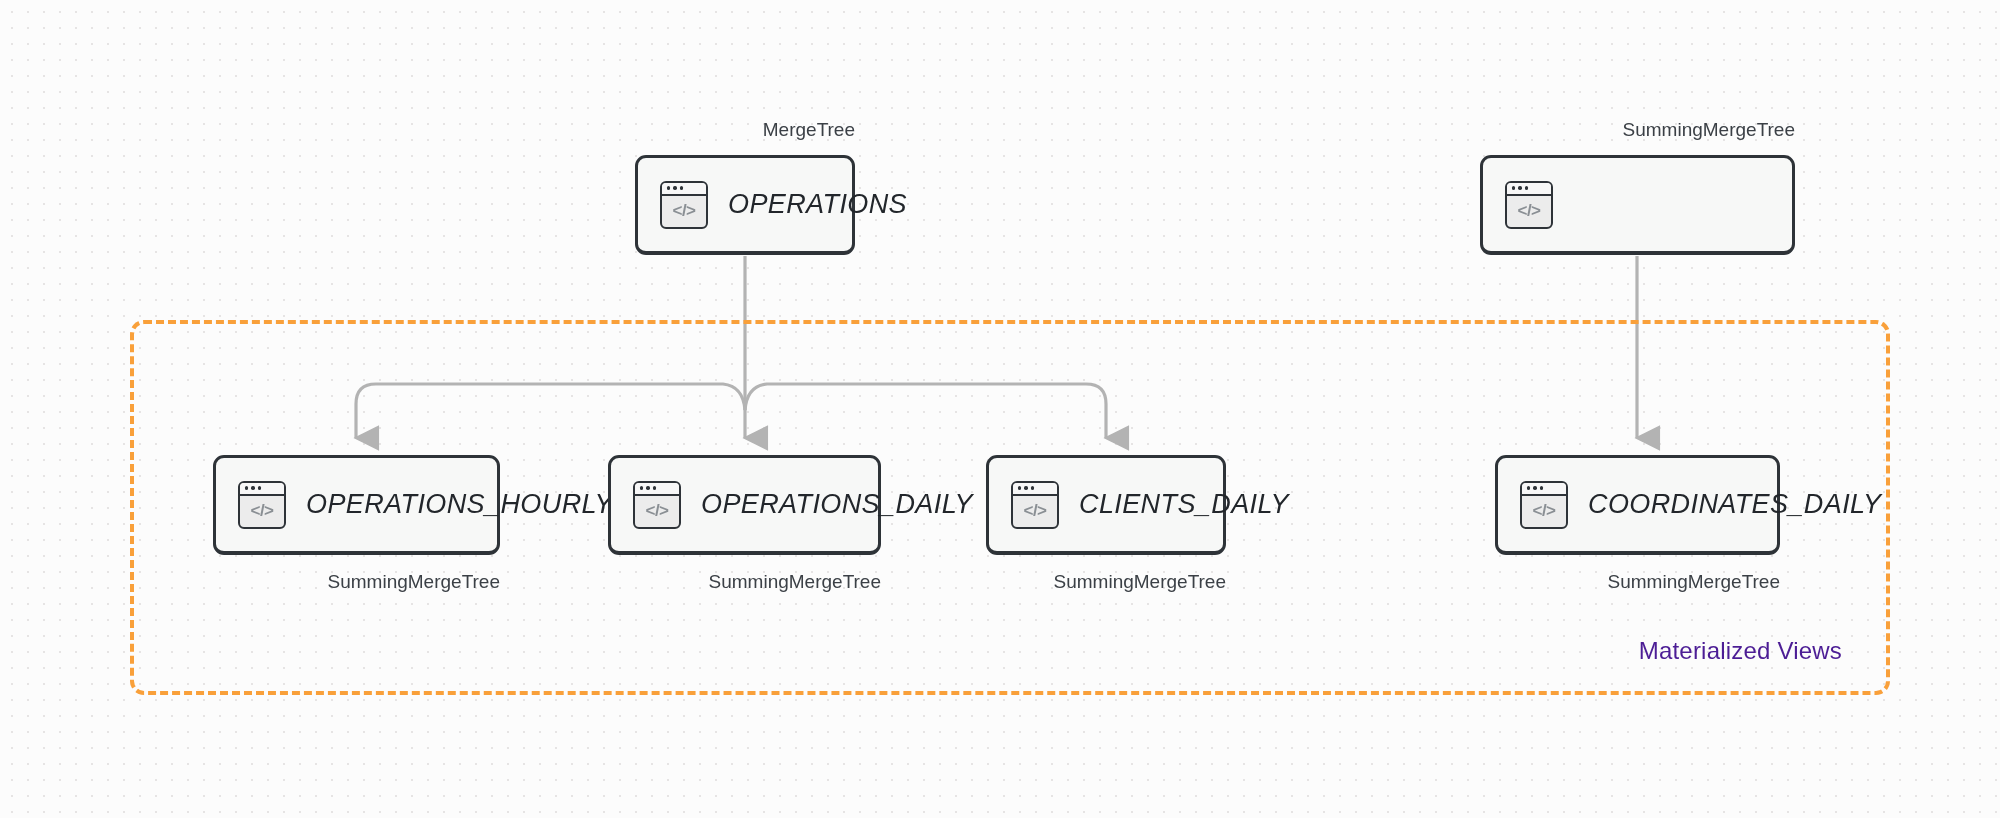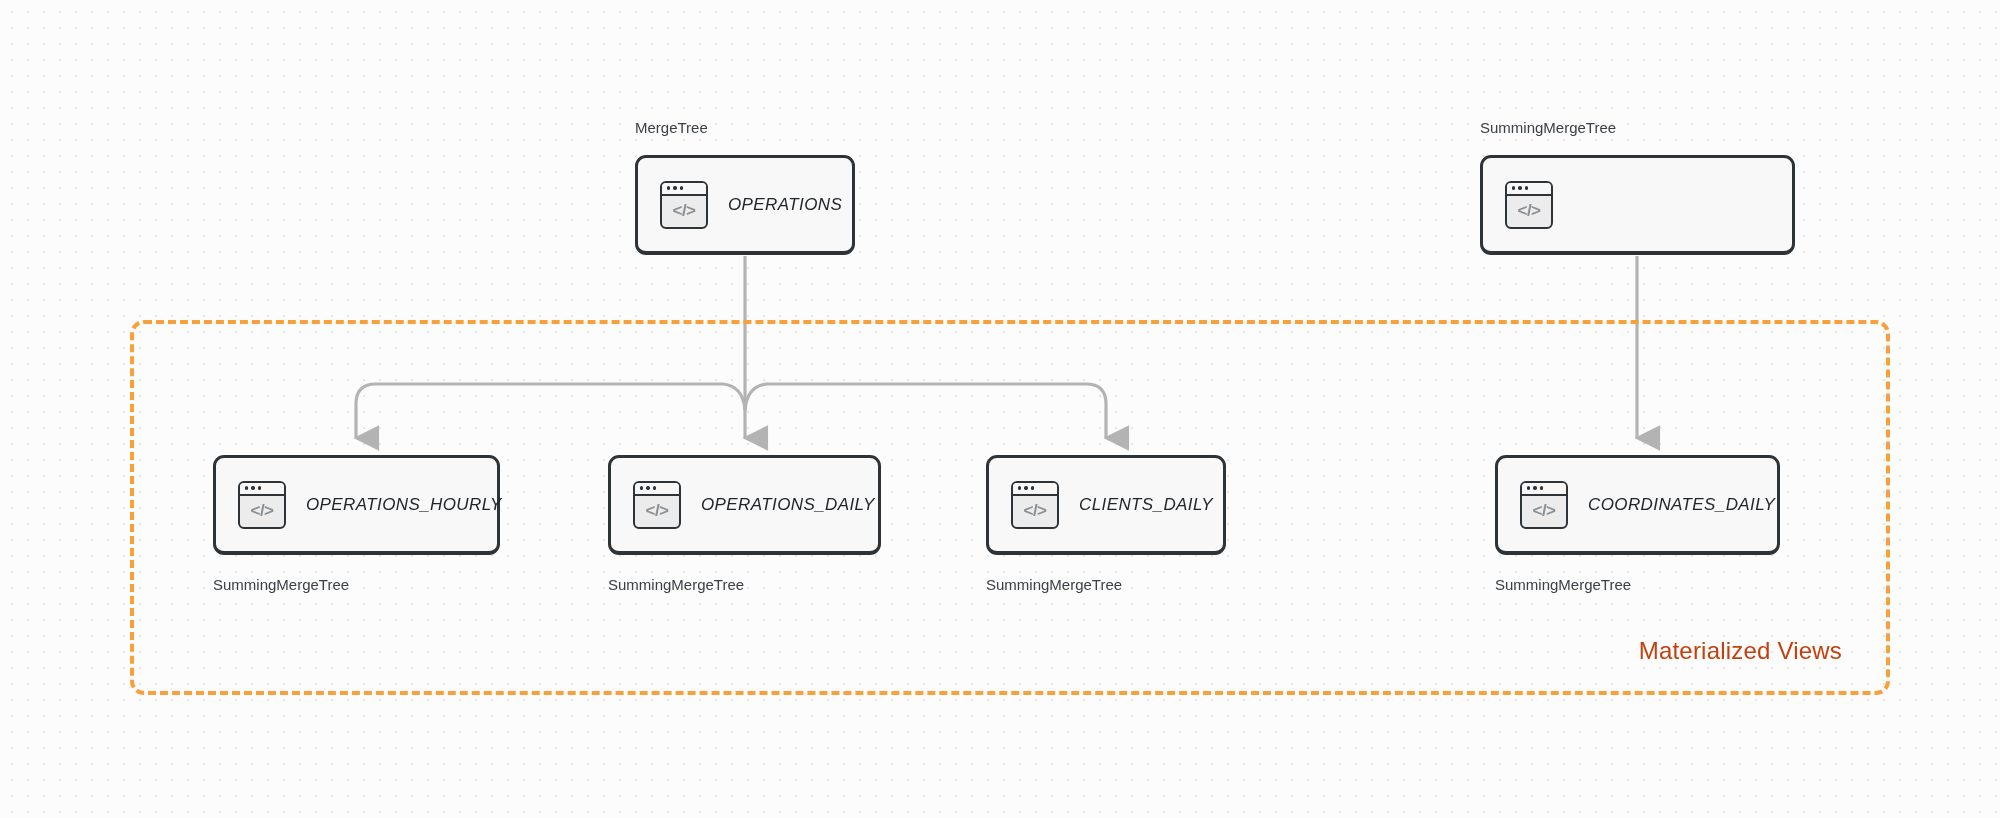--- a/index.html
+++ b/index.html
@@ -23,21 +23,21 @@
     position:absolute;
     left:130px;top:320px;
     width:1760px;height:375px;
     border:4px dashed #f9a03a;
     border-radius:14px;
     box-sizing:border-box;
   }
   .mv-label{
     position:absolute;
     right:44px;bottom:26px;
-    color:#c2410c;
+    color:#4c1d95;
     font-size:24px;
     letter-spacing:.2px;
     white-space:nowrap;
   }
 
   
   .node{position:absolute;}
   .node-box{
     position:relative;
     box-sizing:border-box;
@@ -46,30 +46,30 @@
     border-bottom-width:4px;
     border-radius:11px;
     display:flex;
     align-items:center;
     height:100px;
     padding:0 22px;
     gap:20px;
   }
   .node-title{
     font-style:italic;
-    font-size:17px;
+    font-size:27px;
     color:#22262b;
     letter-spacing:.4px;
     white-space:nowrap;
   }
   .engine{
     position:absolute;
     left:0;width:100%;
-    text-align:left;
-    font-size:15px;
+    text-align:right;
+    font-size:19px;
     color:#3b4046;
     white-space:nowrap;
   }
   .engine.above{top:-36px;}
   .engine.below{bottom:-38px;}
 
   
   .code-icon{
     width:48px;height:48px;
     flex:0 0 48px;

